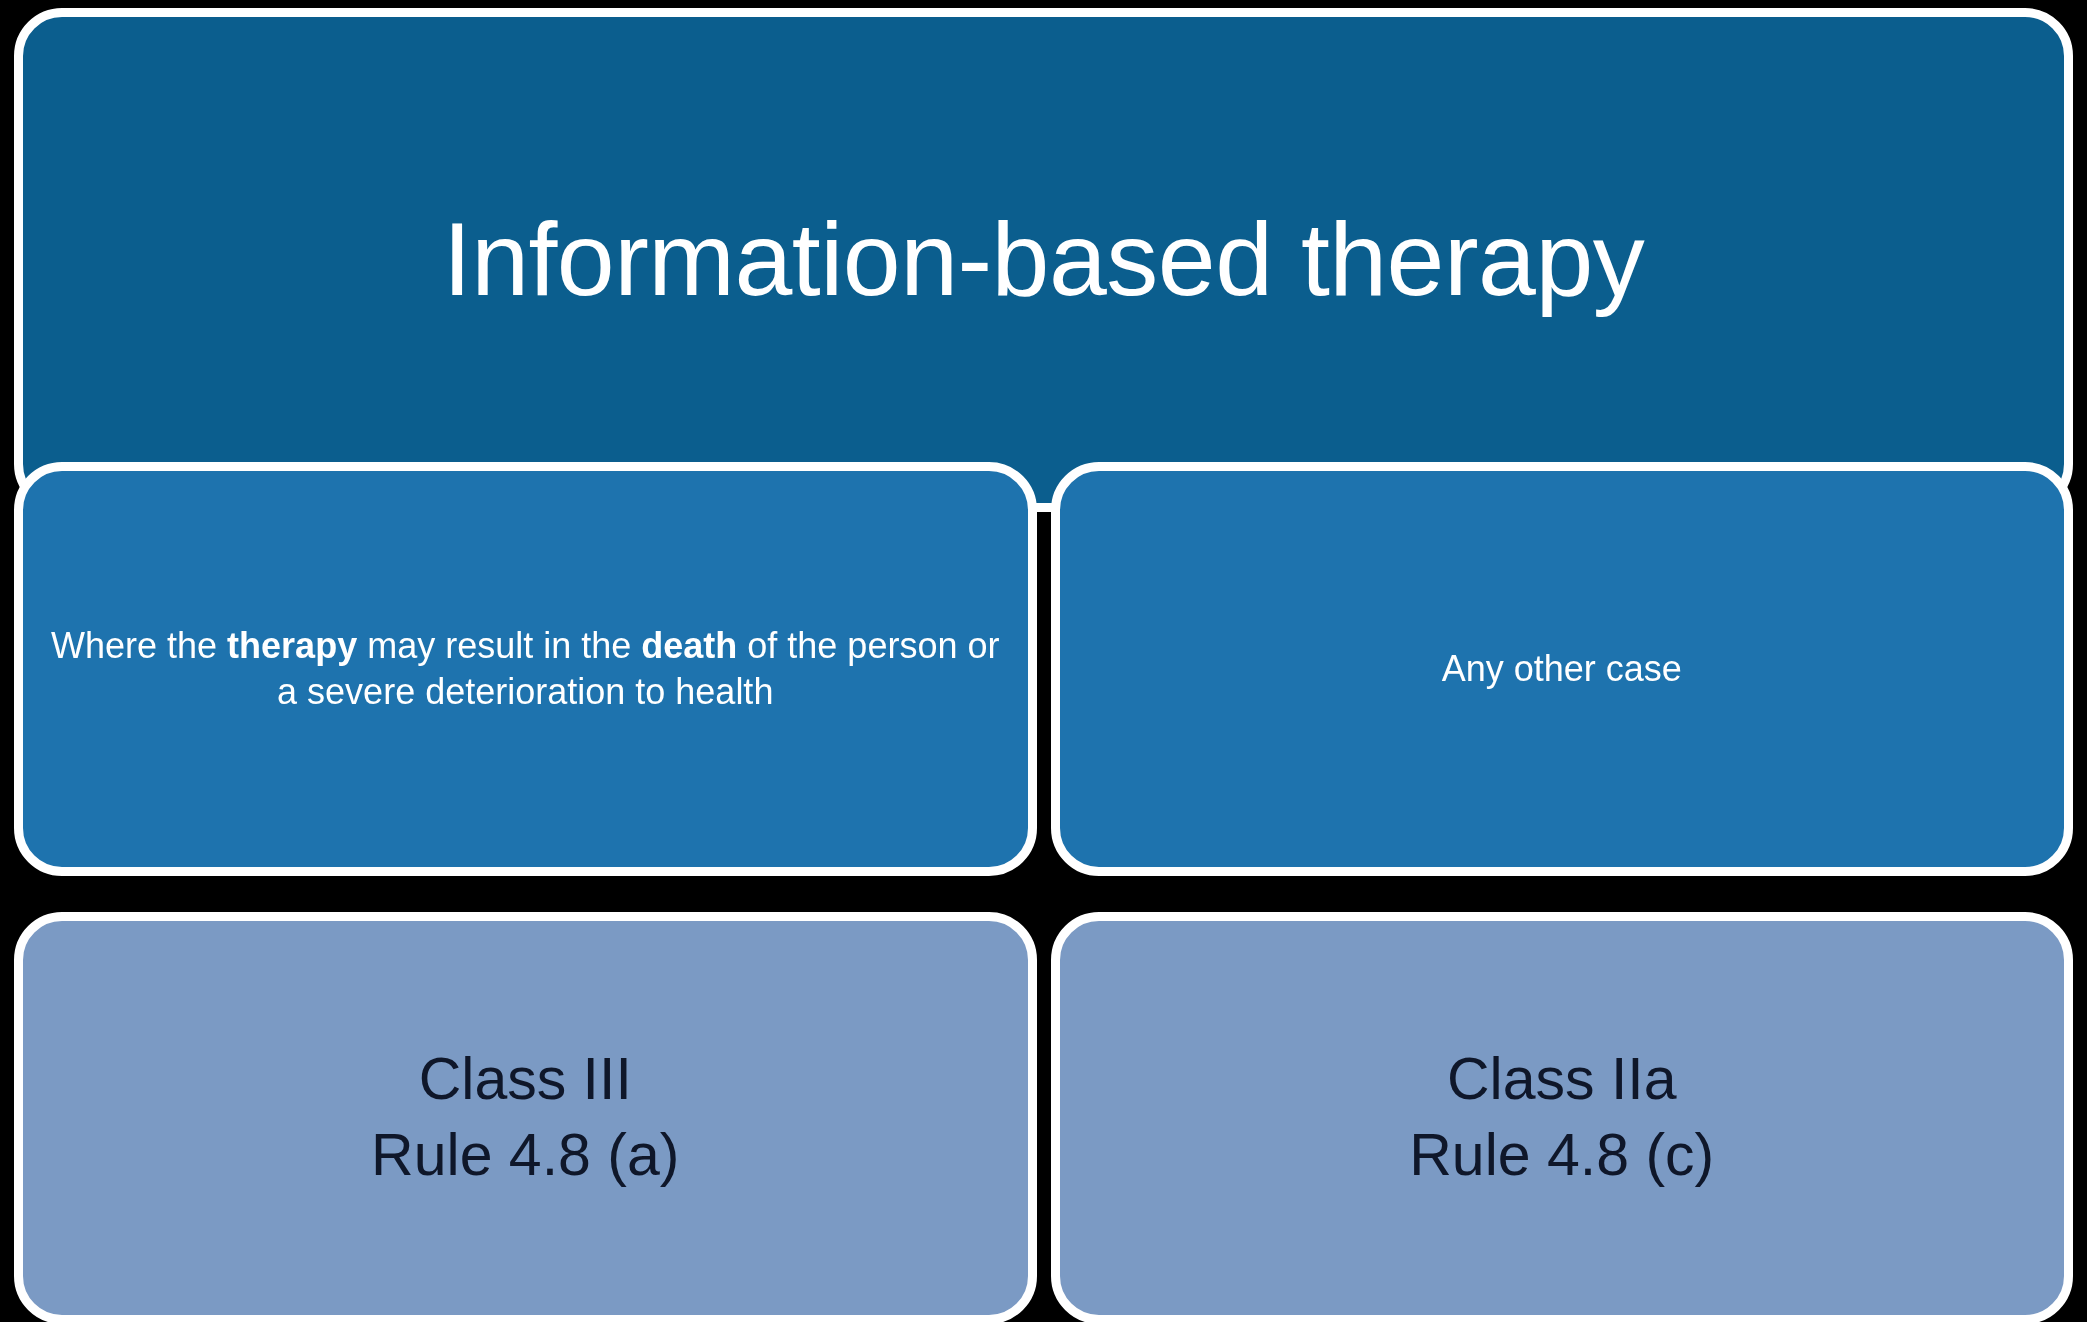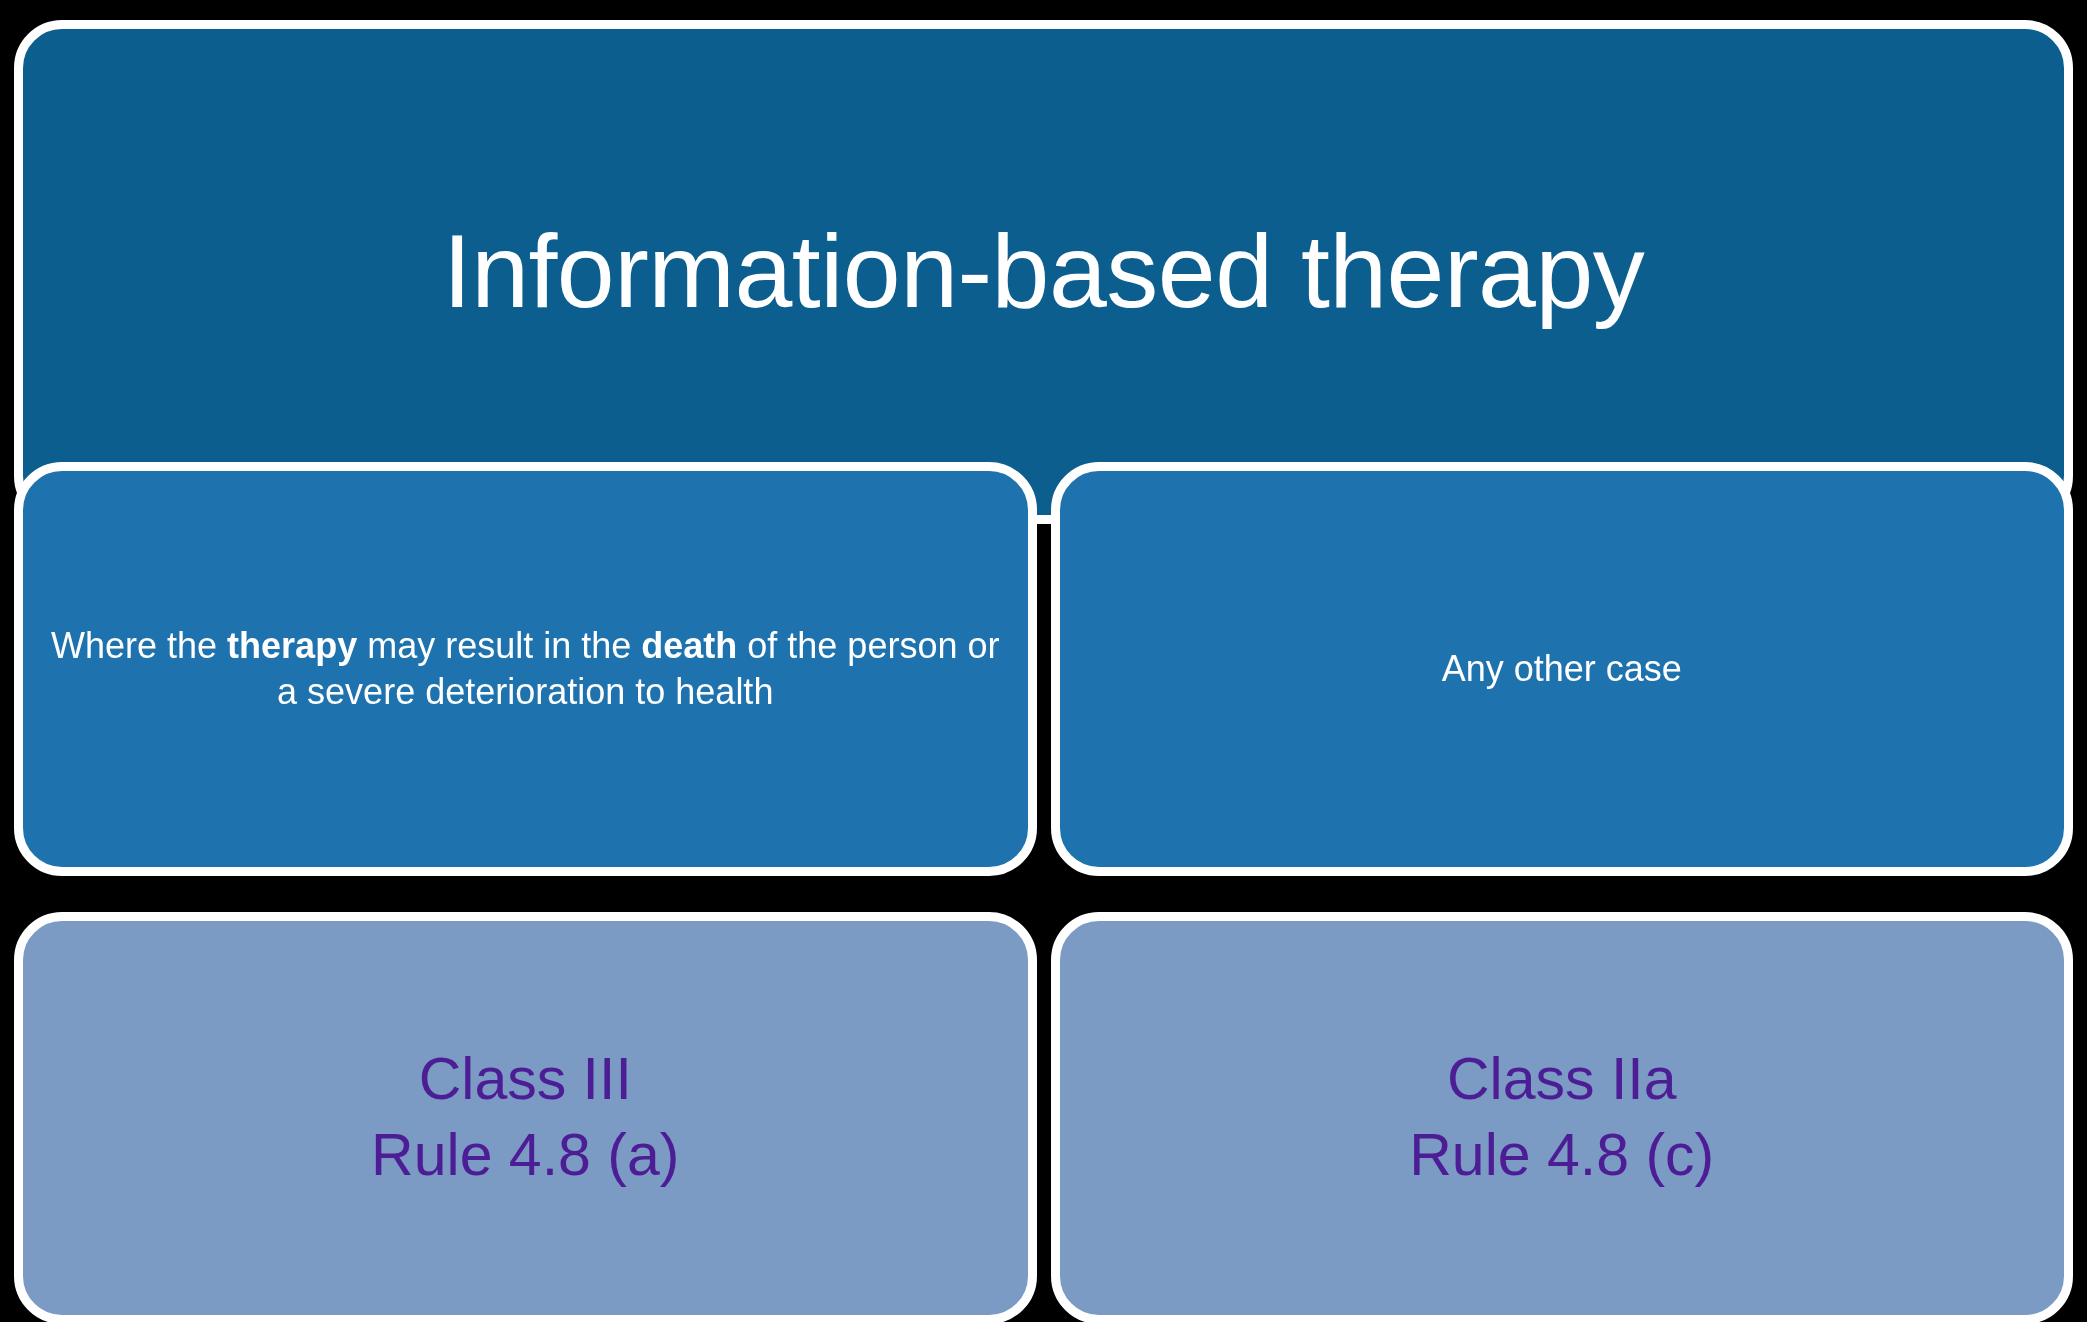--- a/index.html
+++ b/index.html
@@ -18,21 +18,21 @@
     position: relative;
     width: 2087px;
     height: 1322px;
     background: #000000;
   }
 
   
   .header-box {
     position: absolute;
     left: 14px;
-    top: 20px;
+    top: 8px;
     width: 2059px;
     height: 504px;
     background: #0B5E8E;
     border: 9px solid #FFFFFF;
     border-radius: 48px;
     box-sizing: border-box;
     display: flex;
     align-items: center;
     justify-content: center;
   }
@@ -81,21 +81,21 @@
     font-size: 36px;
     font-weight: 400;
     line-height: 1.27;
     text-align: center;
   }
   .condition-text b {
     font-weight: 700;
   }
 
   .class-text {
-    color: #4c1d95;
+    color: #0f172a;
     font-size: 59px;
     font-weight: 400;
     line-height: 1.28;
     text-align: center;
     white-space: pre-line;
   }
 </style>
 </head>
 <body>
 

